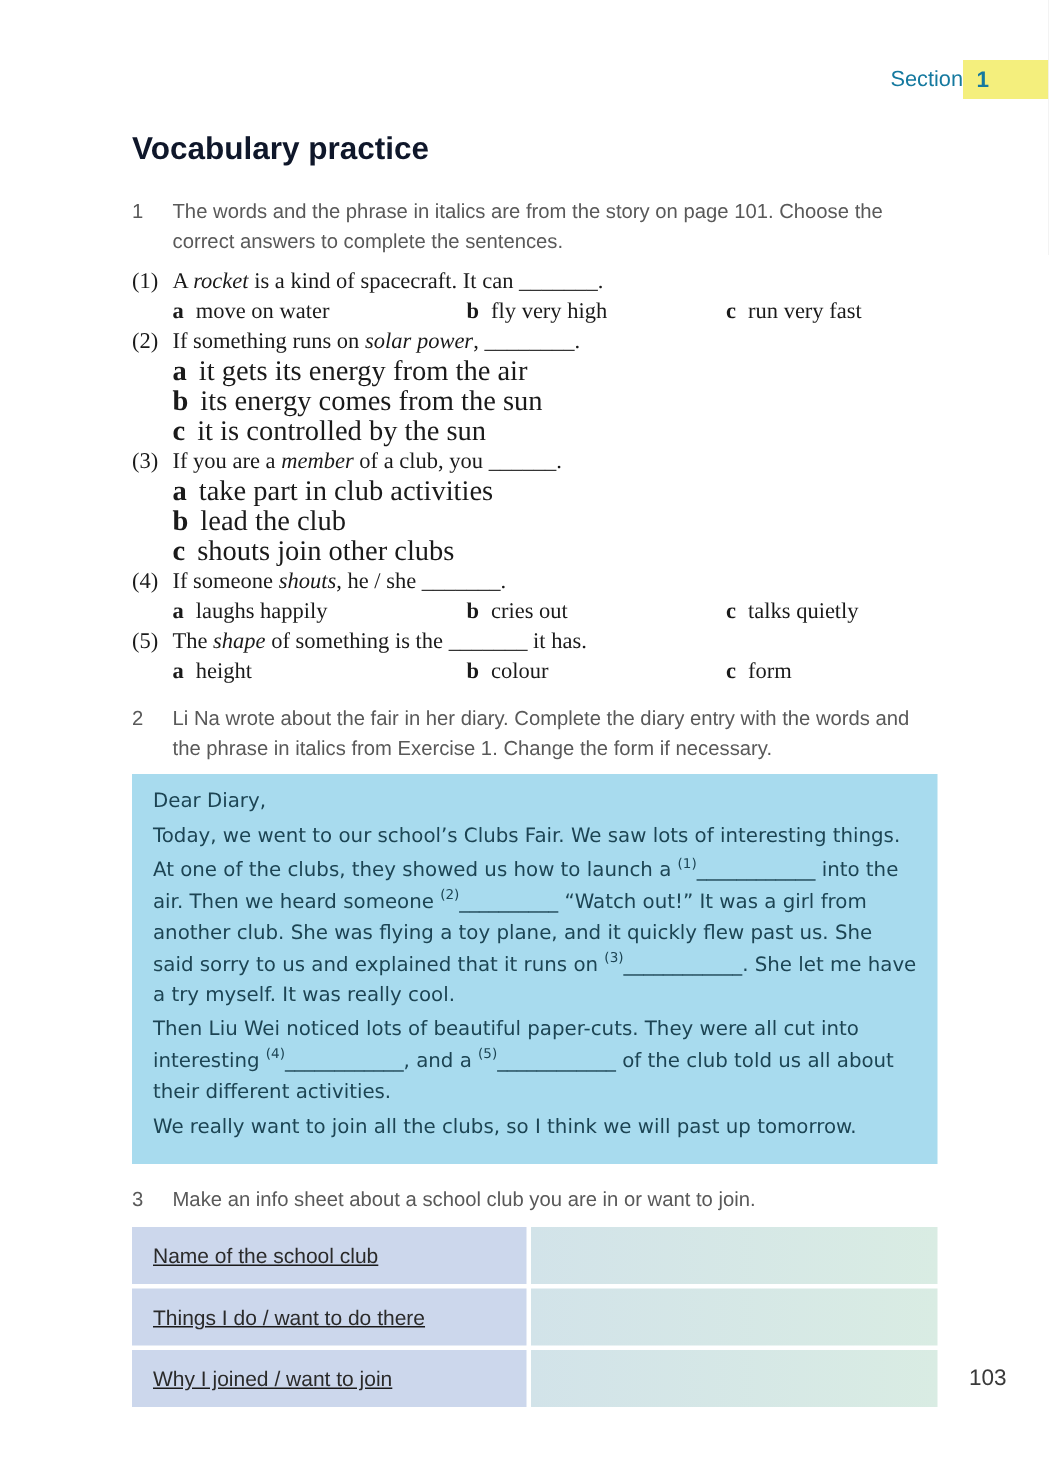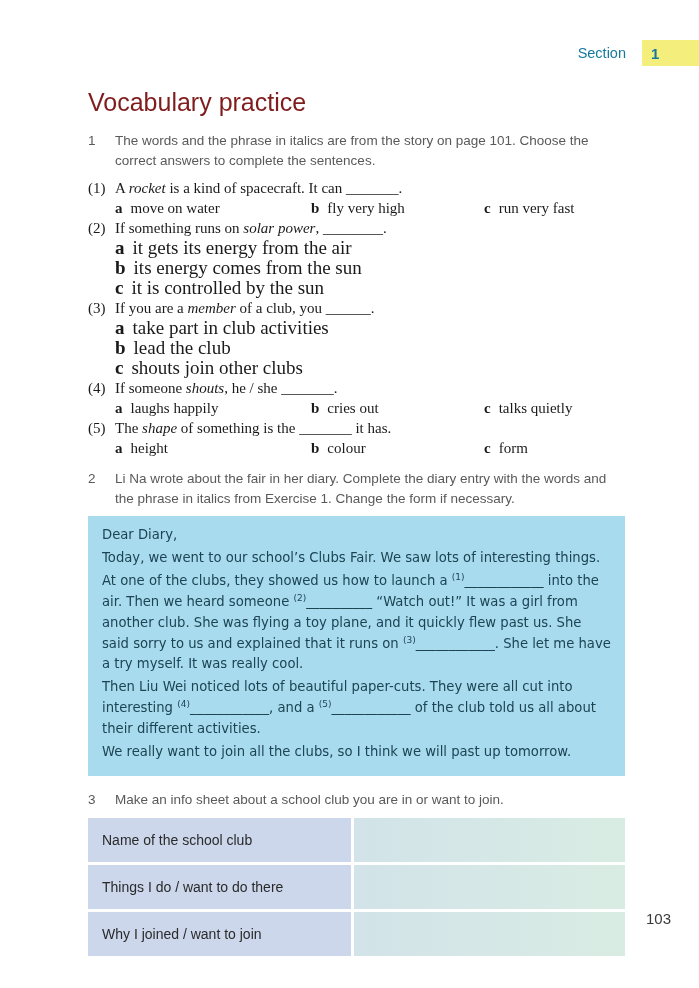--- a/index.html
+++ b/index.html
@@ -9,30 +9,30 @@
     height: 988px;
     background: #ffffff;
     font-family: "Liberation Serif", serif;
     color: #1a1a1a;
     overflow: hidden;
     margin: 0 auto;
   }
 
   
   .section-tab { position: absolute; top: 40px; right: 0; display: flex; align-items: center; }
-  .section-label { font-family: "Liberation Sans", sans-serif; font-size: 14.5px; color: #15799f; margin-right: 16px; }
+  .section-label { font-family: "Liberation Sans", sans-serif; font-size: 14.5px; color: #15799f; margin-right: 0; }
   .section-box {
     width: 57px; height: 26px; background: #f4ef7d;
     display: flex; align-items: center; padding-left: 9px; box-sizing: border-box;
     font-family: "Liberation Sans", sans-serif; font-weight: bold; color: #15799f; font-size: 15px;
   }
 
   .title {
     position: absolute; top: 88px; left: 88px; margin: 0;
-    font-family: "Liberation Sans", sans-serif; font-size: 25px; font-weight: normal; color: #7f1d1d;
+    font-family: "Liberation Sans", sans-serif; font-size: 21px; font-weight: bold; color: #0f172a;
   }
 
   .content { position: absolute; top: 131px; left: 88px; width: 537px; }
 
   .ex { margin-bottom: 11px; }
 
   .instr {
     display: flex; font-family: "Liberation Sans", sans-serif;
     font-size: 13.5px; color: #595959; line-height: 1.45; margin-bottom: 8px;
   }
@@ -52,21 +52,21 @@
   .opt b { font-weight: bold; margin-right: 8px; }
 
   .diary {
     background: #a8dbee; padding: 9px 14px 11px; margin: 5px 0 14px;
     font-family: "DejaVu Sans", sans-serif; font-size: 13.2px; color: #1c4453; line-height: 1.58;
   }
   .diary p { margin: 0 0 2px; }
   .diary sup { font-size: 9px; line-height: 0; }
 
   .info-table { margin-top: 9px; }
-  .trow { display: flex; height: 44px; margin-bottom: 3px; }
+  .trow { display: flex; height: 38px; margin-bottom: 3px; text-decoration: underline; }
   .tleft {
     width: 263px; flex: none; background: #ccd7ec; margin-right: 3px;
     display: flex; align-items: center; padding-left: 14px; box-sizing: border-box;
     font-family: "Liberation Sans", sans-serif; font-size: 14px; color: #2a2a2a;
   }
   .tright { flex: 1; background: linear-gradient(90deg, #d2e3e9, #d9ece3); }
 
   .pagenum {
     position: absolute; top: 910px; right: 28px;
     font-family: Liberation Sans, sans-serif; font-size: 15px; color: #3a3a3a;

